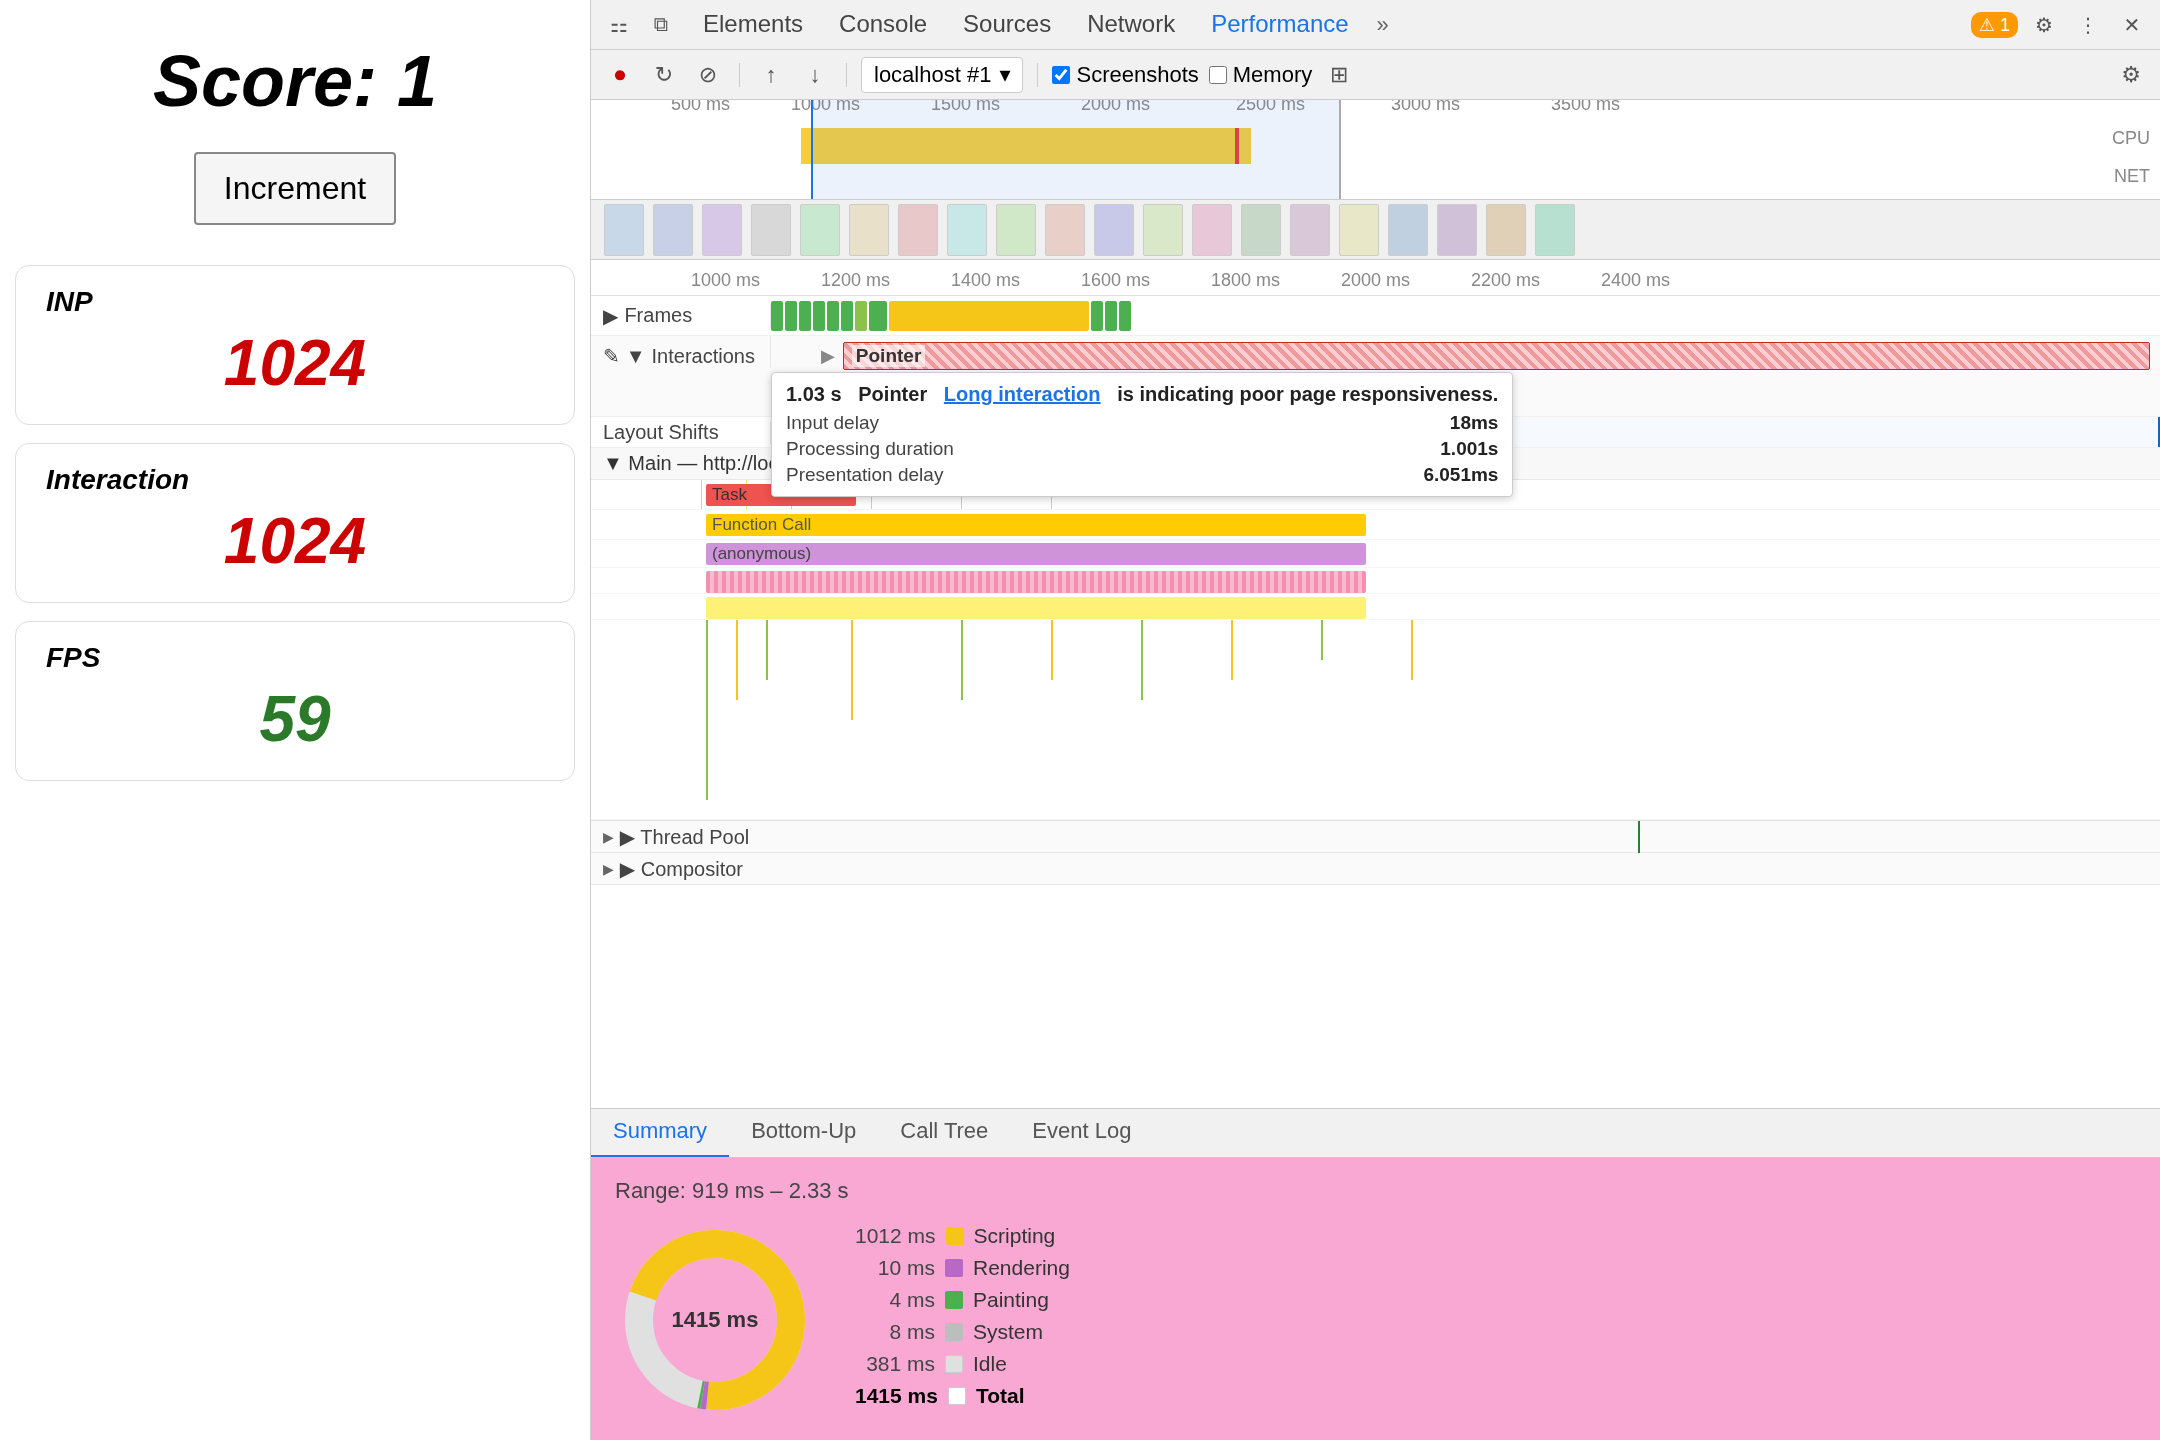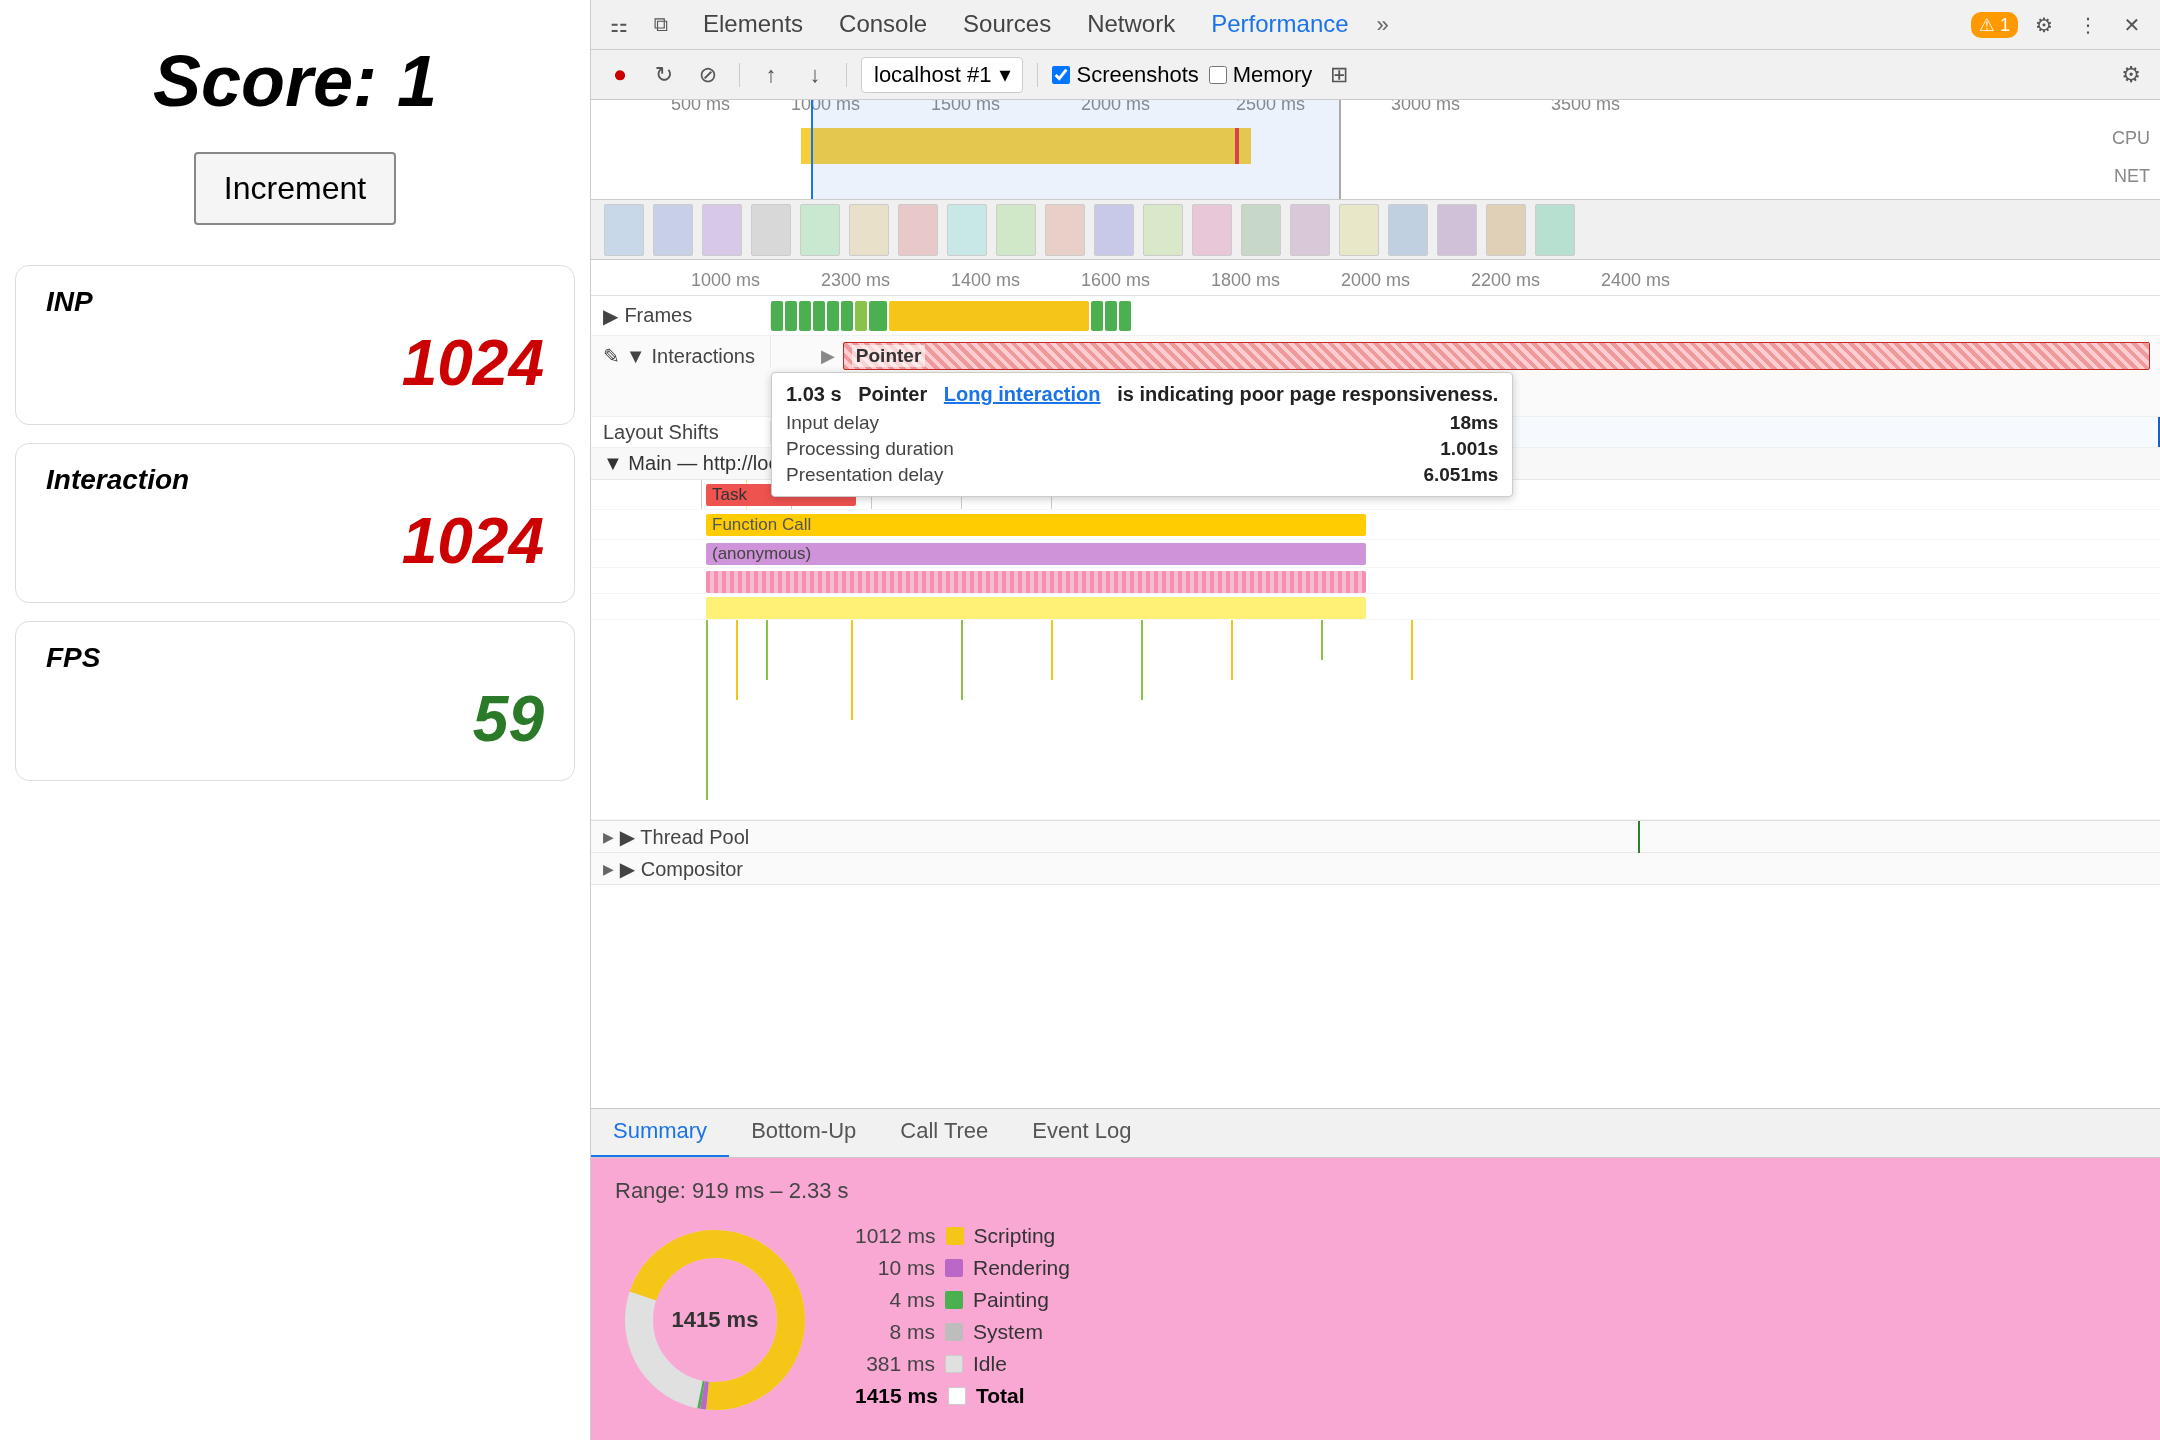--- a/index.html
+++ b/index.html
@@ -55,21 +55,21 @@
       font-weight: 700;
       font-style: italic;
       color: #000;
       margin-bottom: 8px;
     }
 
     .metric-value {
       font-size: 64px;
       font-weight: 900;
       font-style: italic;
-      text-align: right;
+      text-align: center;
     }
 
     .metric-value.red { color: #c00; }
     .metric-value.green { color: #2a7a2a; }
     .metric-value.black { color: #000; }
 
     
     .devtools-panel {
       flex: 1;
       height: 1440px;
@@ -628,21 +628,21 @@
       <div class="screenshot-thumb" style="background:#d0c0d8;"></div>
       <div class="screenshot-thumb" style="background:#e0d0b8;"></div>
       <div class="screenshot-thumb" style="background:#b8e0d0;"></div>
     </div>
   </div>
 
   <div class="flamechart-area">
 
     <div class="flamechart-ruler">
       <span class="flamechart-ruler-tick" style="left:100px;">1000 ms</span>
-      <span class="flamechart-ruler-tick" style="left:230px;">2300 ms</span>
+      <span class="flamechart-ruler-tick" style="left:230px;">1200 ms</span>
       <span class="flamechart-ruler-tick" style="left:360px;">1400 ms</span>
       <span class="flamechart-ruler-tick" style="left:490px;">1600 ms</span>
       <span class="flamechart-ruler-tick" style="left:620px;">1800 ms</span>
       <span class="flamechart-ruler-tick" style="left:750px;">2000 ms</span>
       <span class="flamechart-ruler-tick" style="left:880px;">2200 ms</span>
       <span class="flamechart-ruler-tick" style="left:1010px;">2400 ms</span>
     </div>
 
     <div class="track-row frames-row">
       <div class="track-label">

